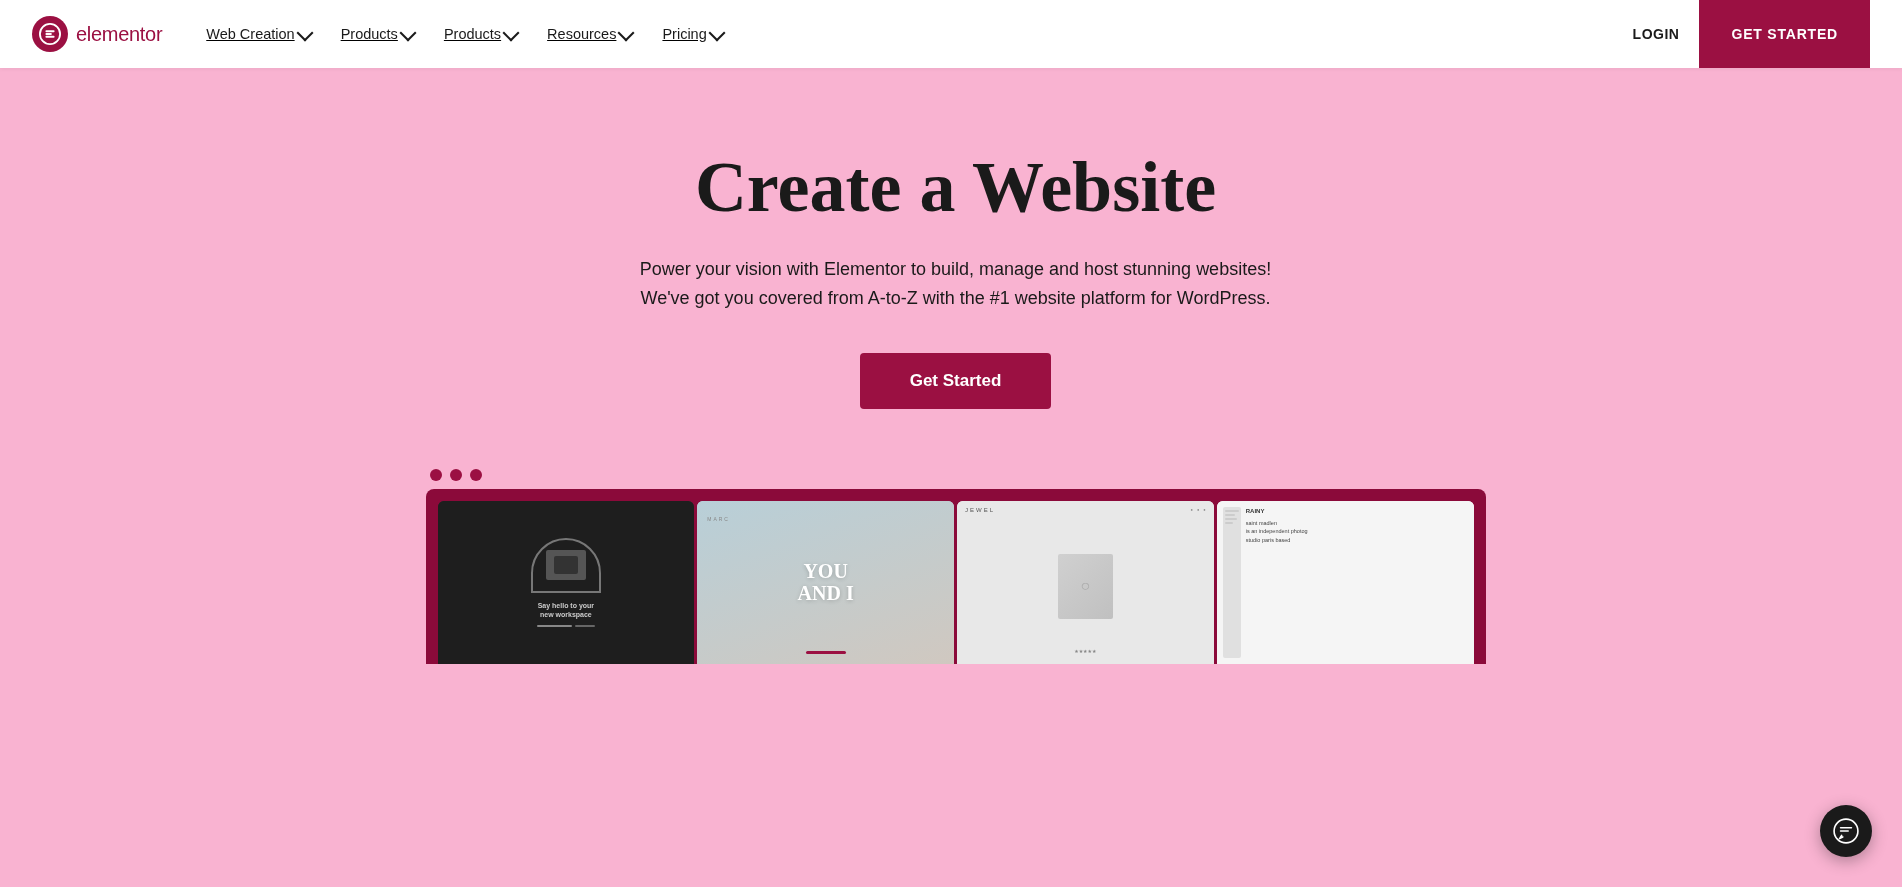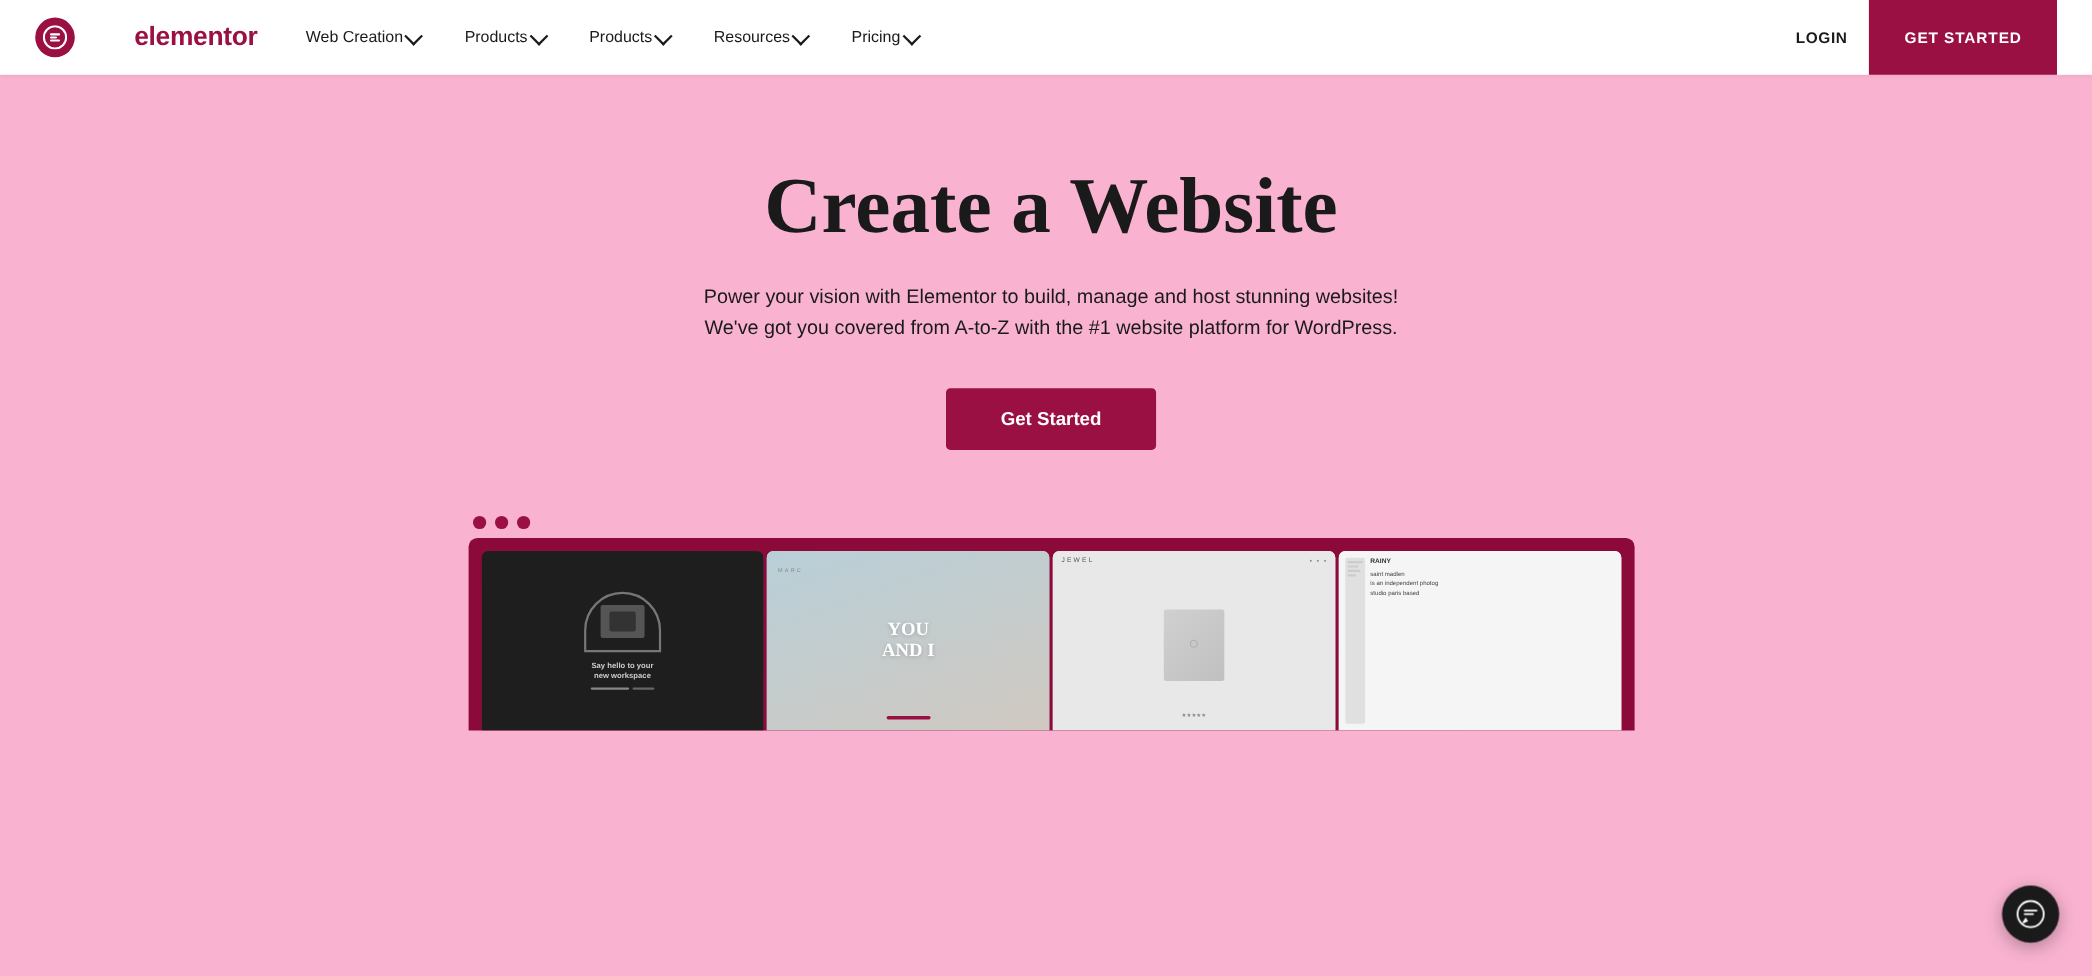--- a/index.html
+++ b/index.html
@@ -28,31 +28,31 @@
       height: 36px;
       background: #9b1042;
       border-radius: 50%;
       display: flex;
       align-items: center;
       justify-content: center;
       flex-shrink: 0;
     }
     .logo-icon svg { width: 22px; height: 22px; }
     .logo-text {
-      font-size: 24px;
-      font-weight: 700;
+      font-size: 20px;
+      font-weight: 400;
       color: #9b1042;
       letter-spacing: -0.3px;
-      margin-left: 46px;
     }
     .nav-links {
       display: flex;
       align-items: center;
-      gap: 16px;
+      gap: 6px;
       flex: 1;
+      text-decoration: underline;
     }
     .nav-item {
       display: flex;
       align-items: center;
       gap: 4px;
       padding: 6px 12px;
       cursor: pointer;
       font-size: 14.5px;
       font-weight: 500;
       color: #1a1a1a;
@@ -309,21 +309,21 @@
           </div>
         </div>
       </div>
 
       <div class="site-card site-card-2">
         <div class="card-inner card-2-content" style="position:relative;background:linear-gradient(160deg,#b8cfd8 0%,#d0c8c0 100%);">
           <div style="position:absolute;left:10px;top:15px;">
             <div style="color:#888;font-size:5px;letter-spacing:2px;margin-bottom:4px;">MARC</div>
           </div>
           <div style="position:absolute;left:50%;top:50%;transform:translate(-50%,-50%);text-align:center;">
-            <div style="color:#fff;font-size:17px;font-weight:900;font-family:Georgia,serif;text-shadow:0 1px 4px rgba(0,0,0,0.2);line-height:1.1;">YOU<br>AND I</div>
+            <div style="color:#fff;font-size:20px;font-weight:900;font-family:Georgia,serif;text-shadow:0 1px 4px rgba(0,0,0,0.2);line-height:1.1;">YOU<br>AND I</div>
           </div>
           <div style="position:absolute;bottom:10px;left:50%;transform:translateX(-50%);width:40px;height:3px;background:#9b1042;border-radius:2px;"></div>
         </div>
       </div>
 
       <div class="site-card site-card-3">
         <div class="card-inner card-3-content" style="background:#e8e8e8;">
           <div style="position:absolute;top:6px;left:8px;right:8px;display:flex;justify-content:space-between;align-items:center;">
             <span style="font-size:6px;letter-spacing:2px;color:#555;">JEWEL</span>
             <div style="display:flex;gap:4px;">

